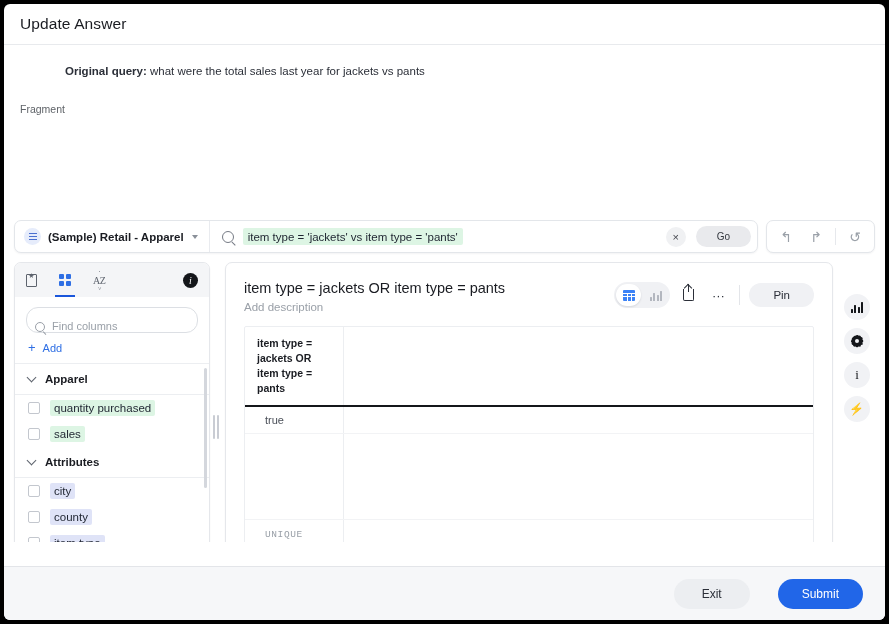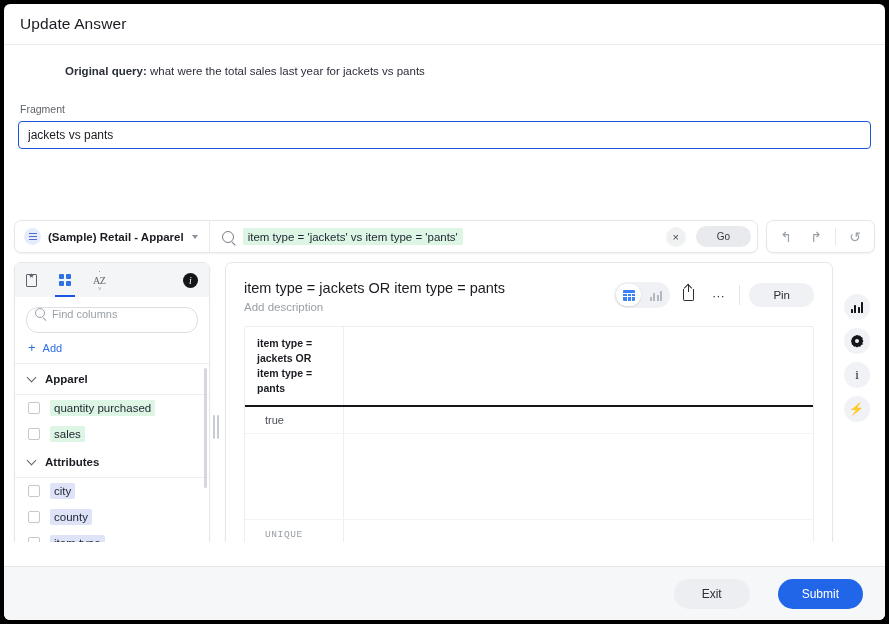--- a/index.html
+++ b/index.html
@@ -285,21 +285,21 @@
     font-family: "Liberation Serif", serif;
     font-style: italic;
     display: flex; align-items: center; justify-content: center;
     cursor: pointer;
   }
   .lp-search-wrap { padding: 10px 11px 0 11px; }
   .lp-search {
     height: 26px;
     border: 1px solid #dcdfe4;
     border-radius: 12px;
-    display: flex; align-items: flex-start;
+    display: flex; align-items: flex-end;
     gap: 7px;
     padding: 0 8px;
   }
   .lp-search .mag { width: 10px; height: 10px; border-color: #9aa0a8; }
   .lp-search .mag::after { background: #9aa0a8; height: 4px; }
   .lp-search input {
     border: none; outline: none;
     font-size: 11px;
     color: #2b2f38;
     font-family: "Liberation Sans", sans-serif;
@@ -617,21 +617,20 @@
 
   <div class="modal-body">
 
     <div class="query-line">
       <b>Original query:</b>
       <span>what were the total sales last year for jackets vs pants</span>
     </div>
 
     <div class="fragment-block">
       <div class="fragment-label">Fragment</div>
-      <input class="fragment-input" value="jackets vs pants" style="">
     </div>
 
     <div class="app">
 
       <div class="searchbar-row">
         <div class="search-shell">
           <div class="ds-pill">
             <span class="ds-icon">
                 <i></i>
               </span>

